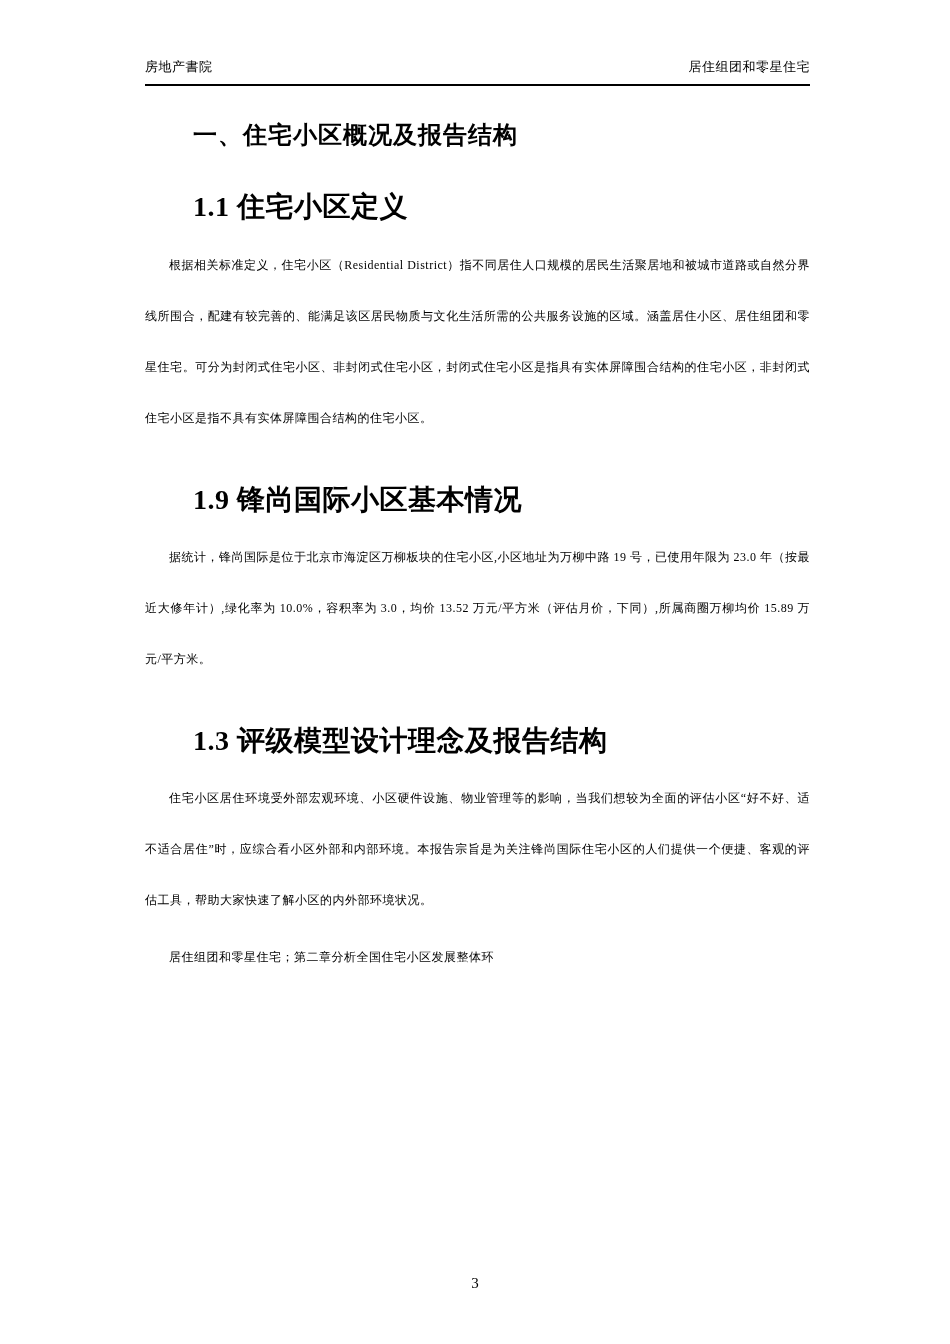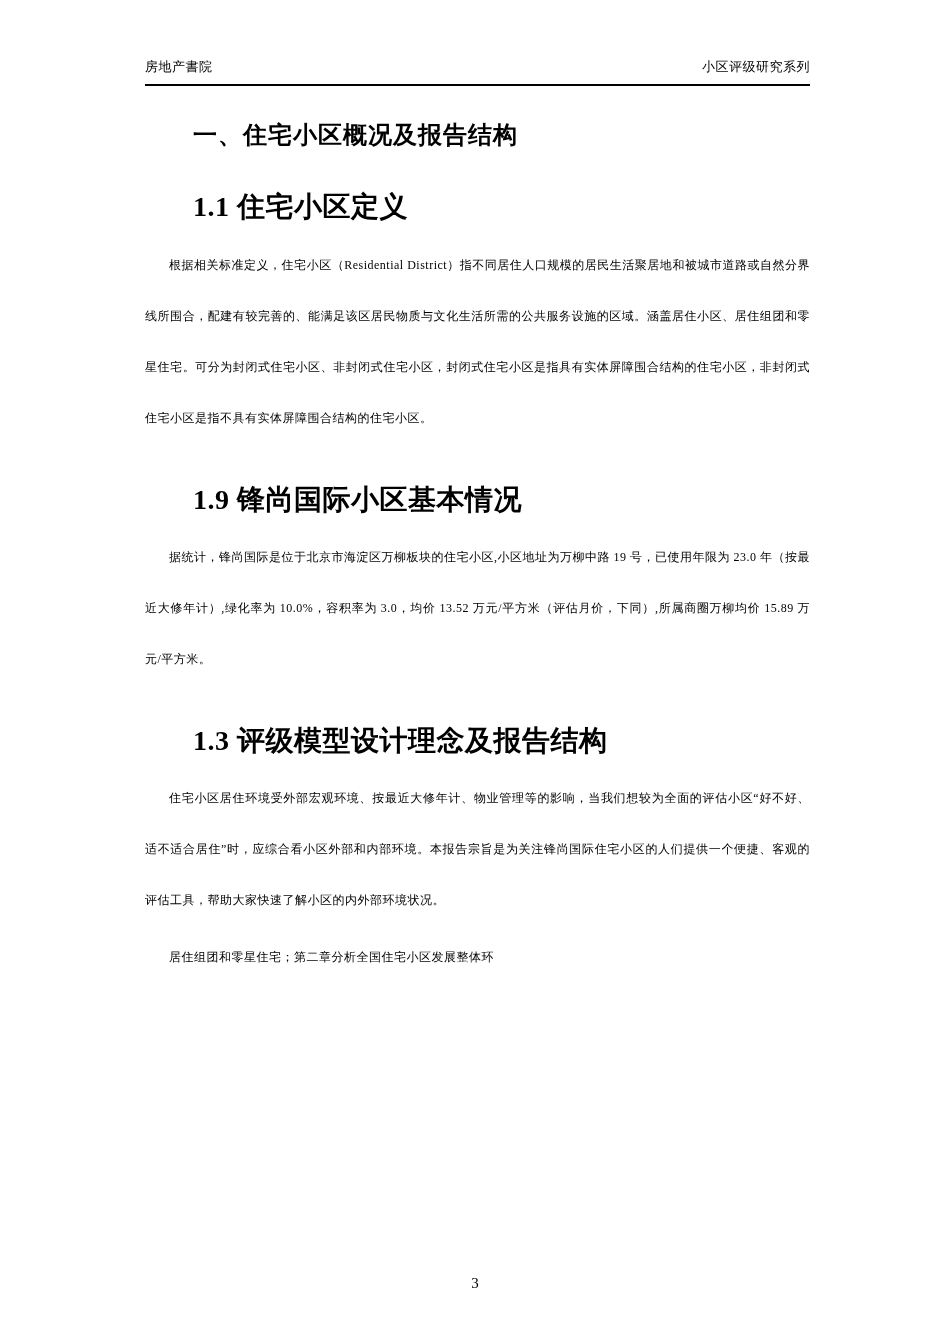--- a/index.html
+++ b/index.html
@@ -70,41 +70,41 @@
     font-size: 15px;
   }
 </style>
 </head>
 <body>
 
 <div class="page">
 
   <header class="page-header">
     <span>房地产書院</span>
-    <span>小区评级研究系列</span>
+    <span>居住组团和零星住宅</span>
   </header>
   <hr class="header-rule">
 
   <main class="content">
 
     <h1 class="chapter-title">一、住宅小区概况及报告结构</h1>
 
     <section>
       <h2 class="section-title">1.1 住宅小区定义</h2>
       <p class="body-para">根据相关标准定义，住宅小区（Residential District）指不同居住人口规模的居民生活聚居地和被城市道路或自然分界线所围合，配建有较完善的、能满足该区居民物质与文化生活所需的公共服务设施的区域。涵盖居住小区、居住组团和零星住宅。可分为封闭式住宅小区、非封闭式住宅小区，封闭式住宅小区是指具有实体屏障围合结构的住宅小区，非封闭式住宅小区是指不具有实体屏障围合结构的住宅小区。</p>
     </section>
 
     <section>
       <h2 class="section-title">1.9 锋尚国际小区基本情况</h2>
       <p class="body-para">据统计，锋尚国际是位于北京市海淀区万柳板块的住宅小区,小区地址为万柳中路 19 号，已使用年限为 23.0 年（按最近大修年计）,绿化率为 10.0%，容积率为 3.0，均价 13.52 万元/平方米（评估月价，下同）,所属商圈万柳均价 15.89 万元/平方米。</p>
     </section>
 
     <section>
       <h2 class="section-title">1.3 评级模型设计理念及报告结构</h2>
-      <p class="body-para">住宅小区居住环境受外部宏观环境、按最近大修年计、物业管理等的影响，当我们想较为全面的评估小区“好不好、适不适合居住”时，应综合看小区外部和内部环境。本报告宗旨是为关注锋尚国际住宅小区的人们提供一个便捷、客观的评估工具，帮助大家快速了解小区的内外部环境状况。</p>
+      <p class="body-para">住宅小区居住环境受外部宏观环境、小区硬件设施、物业管理等的影响，当我们想较为全面的评估小区“好不好、适不适合居住”时，应综合看小区外部和内部环境。本报告宗旨是为关注锋尚国际住宅小区的人们提供一个便捷、客观的评估工具，帮助大家快速了解小区的内外部环境状况。</p>
       <p class="body-para tight">居住组团和零星住宅；第二章分析全国住宅小区发展整体环</p>
     </section>
 
   </main>
 
   <footer class="page-footer">
     <span>3</span>
   </footer>
 
 </div>

